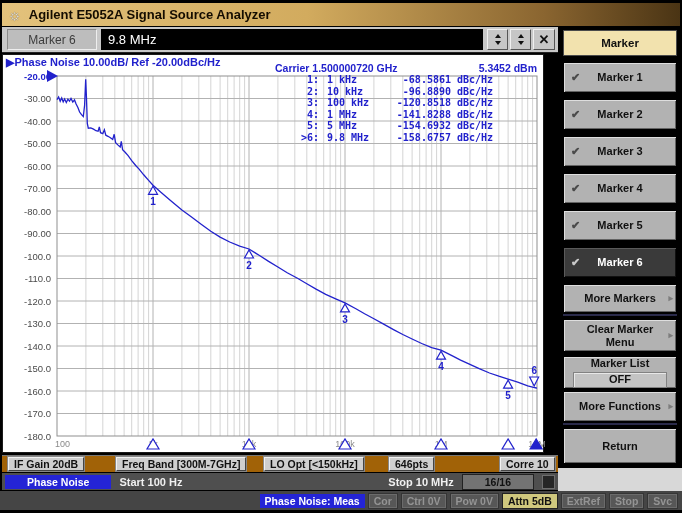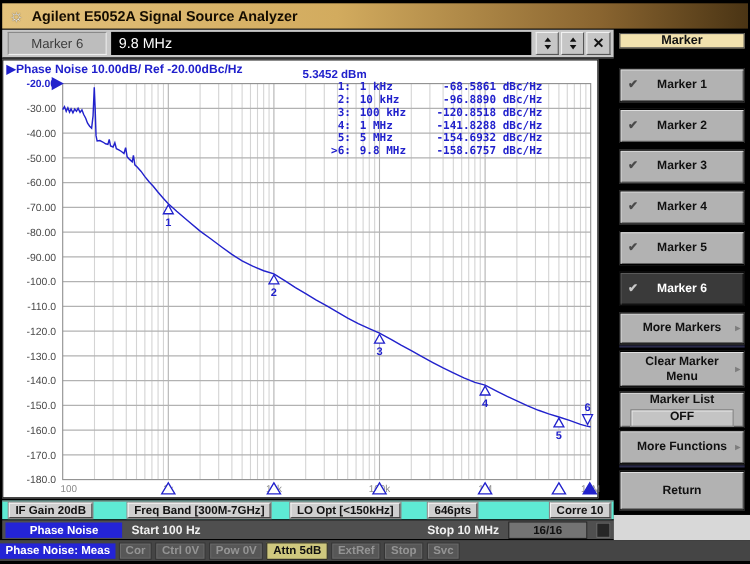--- a/index.html
+++ b/index.html
@@ -34,47 +34,47 @@
   .carrier{position:absolute;left:272px;top:7px;width:262px;display:flex;justify-content:space-between;
     font:700 10.5px "Liberation Sans",sans-serif;color:#2121cc;z-index:3;}
   .mtable{position:absolute;left:292px;top:19px;z-index:3;}
   .mrow{display:flex;font:700 10px "DejaVu Sans Mono",monospace;color:#2121cc;height:11.6px;line-height:11.6px;}
   .mrow .mn{width:24px;text-align:right;}
   .mrow .mf{width:62px;text-align:left;margin-left:8px;}
   .mrow .mv{width:62px;text-align:right;}
   .mrow .mu{margin-left:6px;}
   #plot{position:absolute;left:0;top:0;z-index:1;}
   
-  .settings{position:absolute;left:2px;top:455px;width:556px;height:17px;background:#5eead4;
+  .settings{position:absolute;left:2px;top:455px;width:556px;height:17px;background:#a16207;
     border-top:1px solid #777;box-sizing:border-box;}
   .setbox{position:absolute;top:1px;height:14px;background:#cfcfcf;border:1px solid;
     border-color:#f2f2f2 #444 #444 #f2f2f2;box-shadow:0 0 0 1px #888;font:700 10.5px "Liberation Sans",sans-serif;
     color:#111;display:flex;align-items:center;padding:0 5px;box-sizing:border-box;white-space:nowrap;}
   
   .pnbar{position:absolute;left:2px;top:473px;width:556px;height:17px;background:#4f4f4f;
     display:flex;align-items:center;gap:8px;padding:0 3px;box-sizing:border-box;}
   .badge{font:700 10.5px "Liberation Sans",sans-serif;padding:1px 22px;white-space:nowrap;}
   .badge.blue{background:#2424d6;color:#fff;}
   .badge.khaki{background:#737373;color:#111;border:1px solid #222;}
   .pntext{font:700 11px "Liberation Sans",sans-serif;color:#f0f0f0;white-space:nowrap;}
   .pnspacer{flex:1;}
   .pnsq{width:11px;height:12px;background:#262626;border:1px solid #6e6e6e;}
   
   .statusbar{position:absolute;left:0;top:491px;width:682px;height:19px;background:#454545;
-    display:flex;align-items:center;justify-content:flex-start;gap:3px;padding-right:4px;box-sizing:border-box;}
+    display:flex;align-items:center;justify-content:flex-end;gap:3px;padding-right:4px;box-sizing:border-box;}
   .stbadge{font:700 10.5px "Liberation Sans",sans-serif;padding:1px 5px;white-space:nowrap;}
   .st-blue{background:#2424d6;color:#fff;}
   .st-dim{background:#575757;color:#949494;border:1px solid #353535;box-shadow:inset 0 0 0 1px #6b6b6b;}
   .st-khaki{background:#cfc87e;color:#111;border:1px solid #222;}
   .datebox{font:700 11.5px "Liberation Sans",sans-serif;color:#efefef;background:#4a4a4a;
     border:1px solid #1c1c1c;box-shadow:0 0 0 1px #8a8a8a;padding:1px 7px;margin-left:4px;white-space:nowrap;}
   
   .sidebar{position:absolute;left:558px;top:27px;width:124px;height:441px;background:#000;}
   .sb-fill{position:absolute;left:558px;top:468px;width:124px;height:23px;background:#d8d8d8;}
-  .sb-header{position:absolute;left:5px;width:114px;height:14px;background:#f2e2ae;border:1px solid #4a4a4a;
+  .sb-header{position:absolute;left:5px;width:114px;height:26px;background:#f2e2ae;border:1px solid #4a4a4a;
     box-sizing:border-box;display:flex;align-items:center;justify-content:center;
     font:700 11.5px "Liberation Sans",sans-serif;color:#111;}
   .sb-btn{position:absolute;left:5px;width:114px;background:#b2b2b2;border:1px solid #000;
     box-shadow:inset 1px 1px 0 #dedede,inset -1px -1px 0 #636363;box-sizing:border-box;
     display:flex;align-items:center;justify-content:center;font:700 11px "Liberation Sans",sans-serif;
     color:#111;cursor:pointer;text-align:center;line-height:13px;}
   .sb-btn.sel{background:#3a3a3a;color:#fff;box-shadow:inset 1px 1px 0 #5a5a5a,inset -1px -1px 0 #111;}
   .sb-check{position:absolute;left:7px;font-size:11px;color:#4a4a4a;}
   .sb-btn.sel .sb-check{color:#c9c9c9;}
   .sb-arrow{position:absolute;right:3px;font-size:9px;color:#7d7d7d;}
@@ -103,20 +103,21 @@
     <div class="spin" style="left:508px">
         <i class="tu"></i>
         <i class="td"></i>
       </div>
     <div class="xbtn">✕</div>
   </div>
 
   <div class="gwin">
     <div class="tracelabel"><span>▶</span><span>Phase Noise 10.00dB/ Ref -20.00dBc/Hz</span></div>
     <div class="carrier">
+      <span>Carrier 1.500000720 GHz</span>
       <span>5.3452 dBm</span>
     </div>
     <div class="mtable" id="mtable">
         <div class="mrow">
           <span class="mn">1:</span>
           <span class="mf">1 kHz</span>
           <span class="mv">-68.5861</span>
           <span class="mu">dBc/Hz</span>
         </div>
         <div class="mrow">

